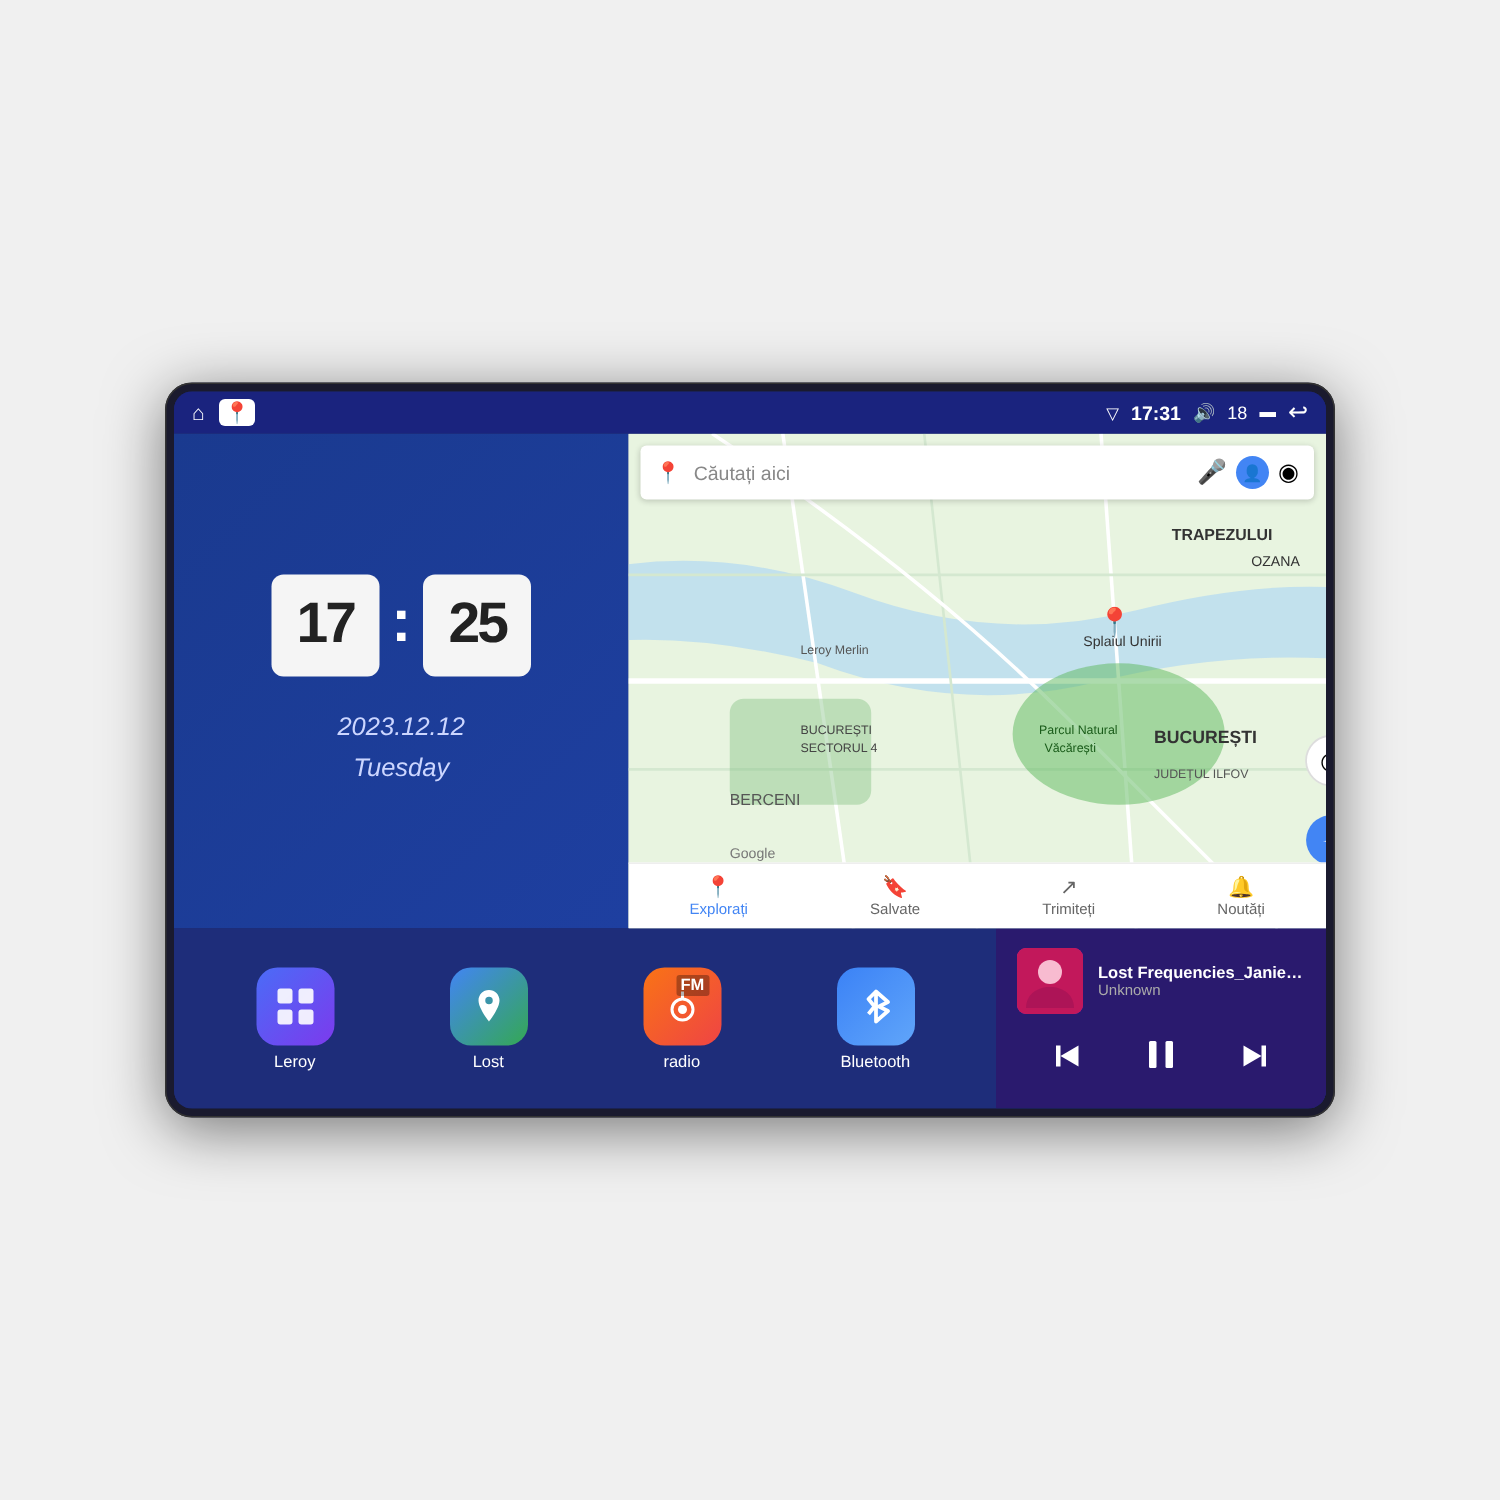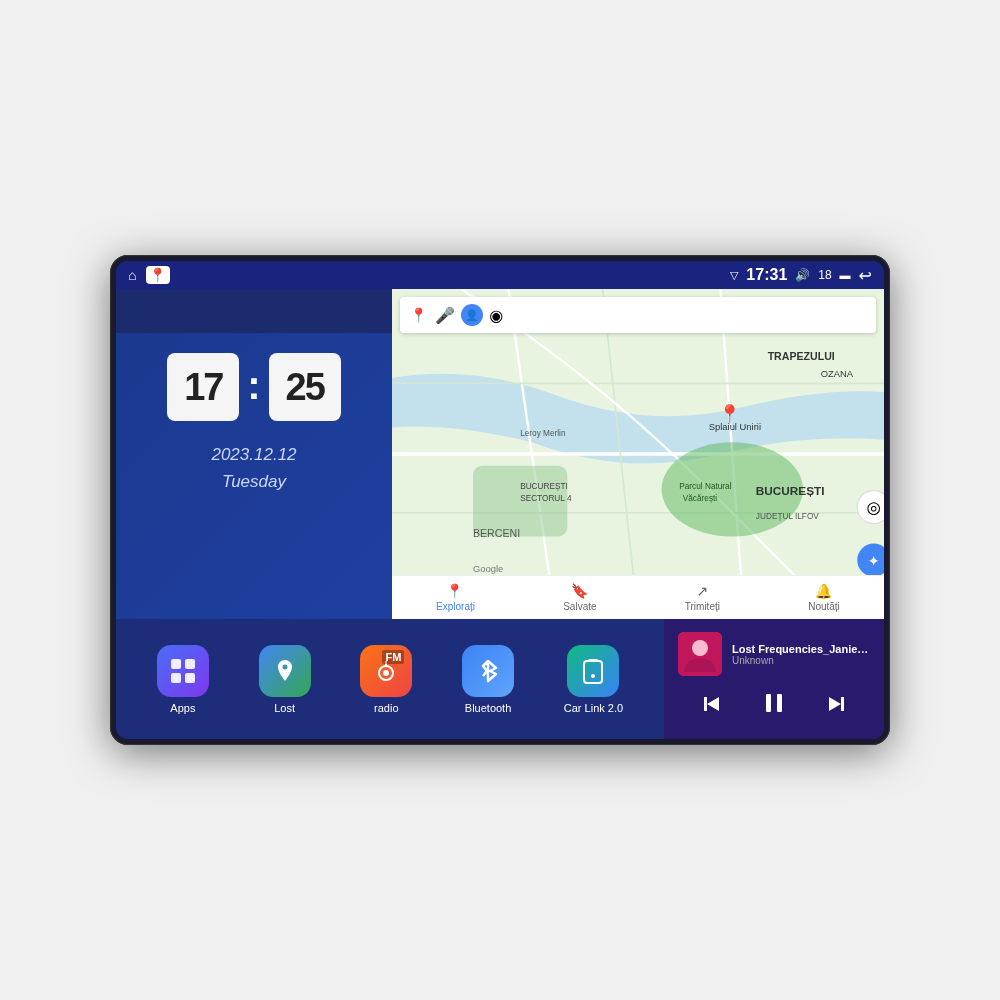--- a/index.html
+++ b/index.html
@@ -60,29 +60,28 @@
       overflow: hidden;
     }
     
     .top-section {
       display: flex;
       flex: 1;
       overflow: hidden;
     }
     
     .clock-panel {
-      width: 276px;
+      width: 303px;
       background: linear-gradient(135deg, #1a3a8f 0%, #1e3fa0 100%);
       display: flex;
       flex-direction: column;
       align-items: center;
-      justify-content: flex-start;
+      justify-content: center;
       padding: 20px;
       flex-shrink: 0;
-      margin-top: 44px;
     }
     .clock-display {
       display: flex;
       gap: 8px;
       margin-bottom: 14px;
     }
     .clock-digit {
       background: #f5f5f5;
       color: #222;
       font-size: 38px;
@@ -289,21 +288,21 @@
 
     <div class="status-bar">
       <div class="status-left">
 
         <span style="color:#fff; font-size:14px;">⌂</span>
 
         <span style="color:#4285f4; font-size:14px; background:#fff; border-radius:4px; padding:1px 3px;">📍</span>
       </div>
       <div class="status-right">
         <span style="font-size:11px;">▽</span>
-        <span style="font-weight:600; font-size:16px;">17:31</span>
+        <span style="font-weight:600; font-size:13px;">17:31</span>
         <span>🔊</span>
         <span>18</span>
         <span style="font-size:11px;">▬</span>
         <span style="font-size:16px;">↩</span>
       </div>
     </div>
 
     <div class="main-content">
 
       <div class="top-section">
@@ -317,20 +316,21 @@
           <div class="clock-date">
             <span>2023.12.12</span><br>
             <span>Tuesday</span>
           </div>
         </div>
 
         <div class="map-panel">
           
           <div class="map-search-bar">
             <span class="map-pin-icon">📍</span>
+            <span class="map-search-text">Căutați aici</span>
             <div class="map-search-icons">
               <span>🎤</span>
               <span style="width:22px;height:22px;background:#4285f4;border-radius:50%;display:inline-flex;align-items:center;justify-content:center;color:#fff;font-size:11px;">👤</span>
               <span>◉</span>
             </div>
           </div>
 
           
           <svg class="map-svg" viewBox="0 0 460 280" preserveAspectRatio="xMidYMid slice">
 
@@ -404,21 +404,21 @@
 
           <div class="app-item">
             <div class="app-icon-circle apps-bg">
               <svg width="28" height="28" viewBox="0 0 28 28">
                   <rect x="2" y="2" width="10" height="10" rx="2" fill="#fff" opacity="0.9"></rect>
                   <rect x="16" y="2" width="10" height="10" rx="2" fill="#fff" opacity="0.9"></rect>
                   <rect x="2" y="16" width="10" height="10" rx="2" fill="#fff" opacity="0.9"></rect>
                   <rect x="16" y="16" width="10" height="10" rx="2" fill="#fff" opacity="0.9"></rect>
                 </svg>
             </div>
-            <span class="app-label">Apps</span>
+            <span class="app-label">Leroy</span>
           </div>
 
           <div class="app-item">
             <div class="app-icon-circle maps-bg">
               <svg width="28" height="28" viewBox="0 0 28 28">
                   <path d="M14 3C10 3 7 6.1 7 10c0 5.3 7 14 7 14s7-8.7 7-14c0-3.9-3.1-7-7-7zm0 9.5a2.5 2.5 0 110-5 2.5 2.5 0 010 5z" fill="#fff"></path>
                 </svg>
             </div>
             <span class="app-label">Lost</span>
           </div>
@@ -437,30 +437,20 @@
 
           <div class="app-item">
             <div class="app-icon-circle bt-bg">
               <svg width="26" height="26" viewBox="0 0 26 26">
                   <path d="M13 3v20l8-7-6-3 6-3-8-7zM13 3l-5 5 4 5-4 5" stroke="#fff" stroke-width="2.5" fill="none" stroke-linejoin="round"></path>
                 </svg>
             </div>
             <span class="app-label">Bluetooth</span>
           </div>
 
-          <div class="app-item">
-            <div class="app-icon-circle carlink-bg">
-              <svg width="28" height="28" viewBox="0 0 28 28">
-                  <rect x="5" y="4" width="18" height="22" rx="3" fill="none" stroke="#fff" stroke-width="2"></rect>
-                  <rect x="9" y="2" width="10" height="3" rx="1.5" fill="#fff"></rect>
-                  <circle cx="14" cy="19" r="2" fill="#fff"></circle>
-                </svg>
-            </div>
-            <span class="app-label">Car Link 2.0</span>
-          </div>
 
         </div>
 
         <div class="music-player">
           <div class="music-top">
             <div class="music-thumb">
 
               <svg width="44" height="44" viewBox="0 0 44 44">
                   <rect width="44" height="44" fill="#c2185b"></rect>
                   <circle cx="22" cy="16" r="8" fill="#f8bbd0"></circle>

